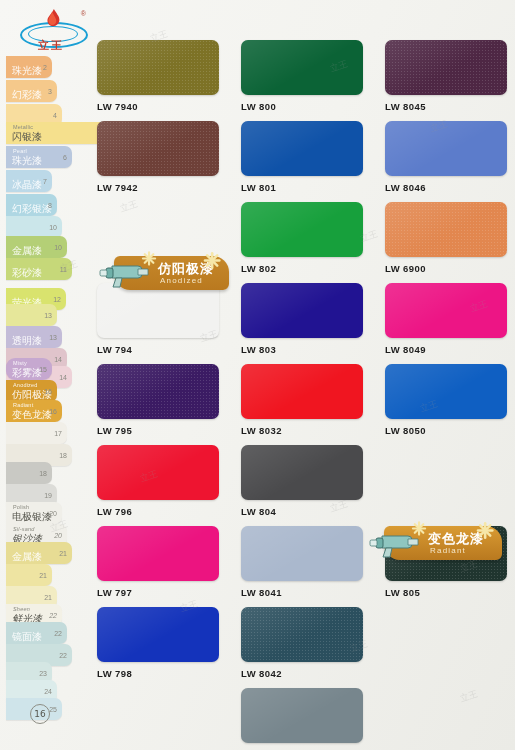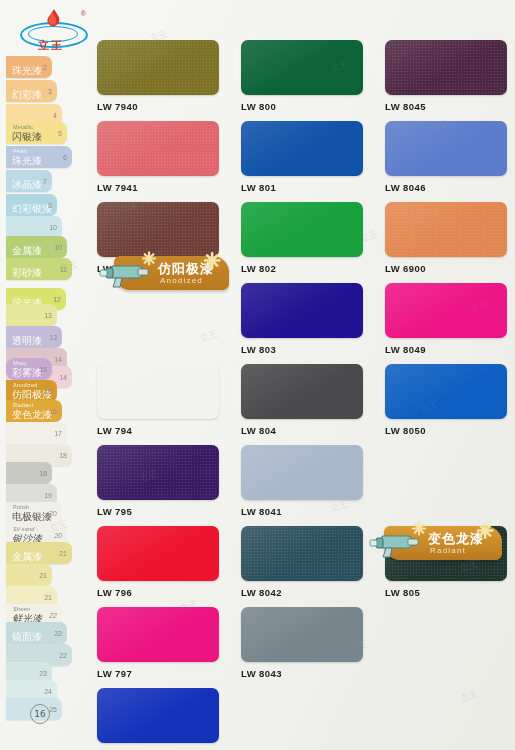--- a/index.html
+++ b/index.html
@@ -99,21 +99,21 @@
         <span class="cn">珠光漆</span>
         <span class="num">2</span>
       </div>
       <div class="tab" style="top: 80px; width: 51px; background: rgb(245, 201, 139);">
         <span class="cn">幻彩漆</span>
         <span class="num">3</span>
       </div>
       <div class="tab" style="top: 104px; width: 56px; background: rgb(248, 221, 158);">
         <span class="num">4</span>
       </div>
-      <div class="tab dark" style="top: 122px; width: 61px; background: rgb(245, 224, 141);">
+      <div class="tab dark" style="top: 122px; width: 84px; background: rgb(245, 224, 141); padding-left: 44px;">
         <span class="en">Metallic</span>
         <span class="cn">闪银漆</span>
         <span class="num">5</span>
       </div>
       <div class="tab" style="top: 146px; width: 66px; background: rgb(185, 200, 222);">
         <span class="en">Pearl</span>
         <span class="cn">珠光漆</span>
         <span class="num">6</span>
       </div>
       <div class="tab" style="top: 170px; width: 46px; background: rgb(188, 217, 232);">
@@ -224,24 +224,20 @@
 
   <div id="pageno">16</div>
 
   <div id="grid">
       <div class="col" style="left: 0px;">
         <div class="cell">
           <div class="chip tex" style="background: rgb(125, 114, 38);"></div>
           <div class="lbl">LW 7940</div>
         </div>
         <div class="cell">
-          <div class="chip tex" style="background: rgb(224, 101, 108);"></div>
-          <div class="lbl">LW 7941</div>
-        </div>
-        <div class="cell">
           <div class="chip tex" style="background: rgb(110, 64, 56);"></div>
           <div class="lbl">LW 7942</div>
         </div>
         <div class="cell"></div>
         <div class="cell">
           <div class="chip" style="background: rgb(242, 242, 240);"></div>
           <div class="lbl">LW 794</div>
         </div>
         <div class="cell">
           <div class="chip tex" style="background: rgb(59, 27, 99);"></div>
@@ -269,20 +265,24 @@
           <div class="chip" style="background: rgb(15, 82, 168);"></div>
           <div class="lbl">LW 801</div>
         </div>
         <div class="cell">
           <div class="chip" style="background: rgb(23, 160, 60);"></div>
           <div class="lbl">LW 802</div>
         </div>
         <div class="cell">
           <div class="chip" style="background: rgb(33, 19, 146);"></div>
           <div class="lbl">LW 803</div>
+        </div>
+        <div class="cell">
+          <div class="chip" style="background: rgb(240, 21, 32);"></div>
+          <div class="lbl">LW 8032</div>
         </div>
         <div class="cell">
           <div class="chip" style="background: rgb(74, 74, 76);"></div>
           <div class="lbl">LW 804</div>
         </div>
         <div class="cell">
           <div class="chip" style="background: rgb(170, 184, 205);"></div>
           <div class="lbl">LW 8041</div>
         </div>
         <div class="cell">

